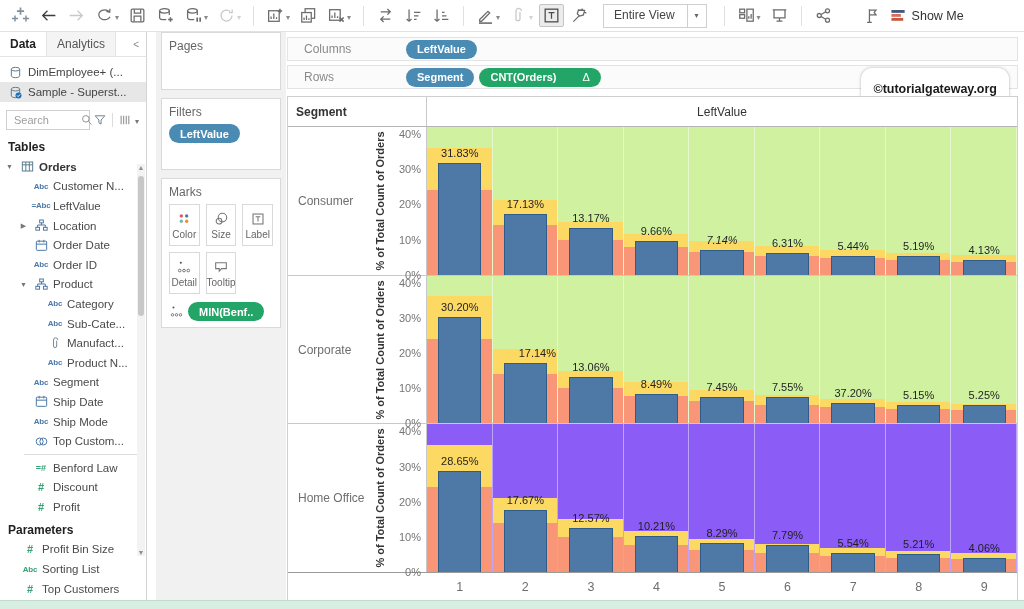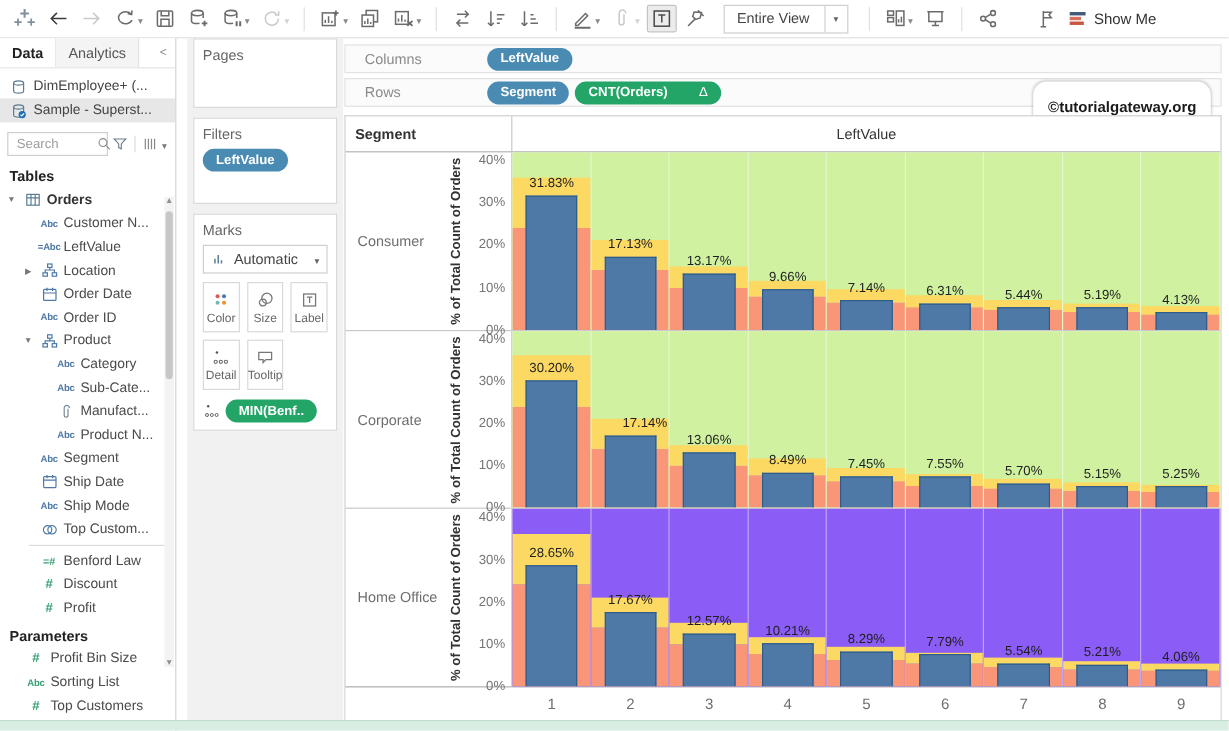--- a/index.html
+++ b/index.html
@@ -570,29 +570,20 @@
       <div class="card-label">Pages</div>
     </div>
     <div class="card" id="card-filters">
       <div class="card-label">Filters</div>
       <div id="filter-pills"><span class="pill blue">
             <span>LeftValue</span>
           </span></div>
     </div>
     <div class="card" id="card-marks">
       <div class="card-label">Marks</div>
-      <div class="mark-type">
-        <span id="mark-type-ico">
-            <svg viewBox="0 0 18 18" fill="none" stroke="#5a7d92" stroke-width="1.2">
-              <path d="M4 13.5V8.5M7.5 13.5v-9M11 13.5V10" stroke-width="1.6"></path>
-            </svg>
-          </span>
-        <span>Automatic</span>
-        <span class="mt-caret"></span>
-      </div>
       <div id="mark-buttons">
           <div class="mk">
             <span>
               <svg viewBox="0 0 18 18">
                 <circle cx="6" cy="5.5" r="1.9" fill="#e15759"></circle>
                 <circle cx="12" cy="5.5" r="1.9" fill="#4e79a7"></circle>
                 <circle cx="6" cy="11.5" r="1.9" fill="#76b7b2"></circle>
                 <circle cx="12" cy="11.5" r="1.9" fill="#f28e2b"></circle>
               </svg>
             </span>
@@ -722,21 +713,21 @@
               <div class="band-low" style="height: 18.4762%; background: rgb(250, 150, 120);"></div>
               <div class="band-mid" style="bottom: 18.4762%; height: 9.2381%; background: rgb(251, 217, 99);"></div>
             </div>
             <div class="bar" style="left: 35.2222%; width: 7.33333%; height: 23%; background: rgb(78, 121, 167); border-color: rgb(47, 93, 138);"></div>
             <div class="bar-label" style="left: 33.3333%; width: 11.1111%; bottom: calc(23% + 4px);">9.66%</div>
             <div class="bandcol" style="left: 44.4444%; width: 11.1111%; background: transparent;">
               <div class="band-low" style="height: 15.0476%; background: rgb(250, 150, 120);"></div>
               <div class="band-mid" style="bottom: 15.0476%; height: 7.52381%; background: rgb(251, 217, 99);"></div>
             </div>
             <div class="bar" style="left: 46.3333%; width: 7.33333%; height: 17%; background: rgb(78, 121, 167); border-color: rgb(47, 93, 138);"></div>
-            <div class="bar-label" style="left: 44.4444%; width: 11.1111%; bottom: calc(17% + 4px);">7.14%</div>
+            <div class="bar-label" style="left: 44.4444%; width: 11.1111%; bottom: calc(17% + 4px); font-style: italic;">7.14%</div>
             <div class="bandcol" style="left: 55.5556%; width: 11.1111%; background: transparent;">
               <div class="band-low" style="height: 12.7619%; background: rgb(250, 150, 120);"></div>
               <div class="band-mid" style="bottom: 12.7619%; height: 6.38095%; background: rgb(251, 217, 99);"></div>
             </div>
             <div class="bar" style="left: 57.4444%; width: 7.33333%; height: 15.0238%; background: rgb(78, 121, 167); border-color: rgb(47, 93, 138);"></div>
             <div class="bar-label" style="left: 55.5556%; width: 11.1111%; bottom: calc(15.0238% + 4px);">6.31%</div>
             <div class="bandcol" style="left: 66.6667%; width: 11.1111%; background: transparent;">
               <div class="band-low" style="height: 11.0476%; background: rgb(250, 150, 120);"></div>
               <div class="band-mid" style="bottom: 11.0476%; height: 5.52381%; background: rgb(251, 217, 99);"></div>
             </div>
@@ -803,21 +794,21 @@
               <div class="band-low" style="height: 12.7619%; background: rgb(250, 150, 120);"></div>
               <div class="band-mid" style="bottom: 12.7619%; height: 6.38095%; background: rgb(251, 217, 99);"></div>
             </div>
             <div class="bar" style="left: 57.4444%; width: 7.33333%; height: 17.9762%; background: rgb(78, 121, 167); border-color: rgb(47, 93, 138);"></div>
             <div class="bar-label" style="left: 55.5556%; width: 11.1111%; bottom: calc(17.9762% + 4px);">7.55%</div>
             <div class="bandcol" style="left: 66.6667%; width: 11.1111%; background: transparent;">
               <div class="band-low" style="height: 11.0476%; background: rgb(250, 150, 120);"></div>
               <div class="band-mid" style="bottom: 11.0476%; height: 5.52381%; background: rgb(251, 217, 99);"></div>
             </div>
             <div class="bar" style="left: 68.5556%; width: 7.33333%; height: 13.5714%; background: rgb(78, 121, 167); border-color: rgb(47, 93, 138);"></div>
-            <div class="bar-label" style="left: 66.6667%; width: 11.1111%; bottom: calc(13.5714% + 4px);">5.70%</div>
+            <div class="bar-label" style="left: 66.6667%; width: 11.1111%; bottom: calc(13.5714% + 4px);">37.20%</div>
             <div class="bandcol" style="left: 77.7778%; width: 11.1111%; background: transparent;">
               <div class="band-low" style="height: 9.71429%; background: rgb(250, 150, 120);"></div>
               <div class="band-mid" style="bottom: 9.71429%; height: 4.85714%; background: rgb(251, 217, 99);"></div>
             </div>
             <div class="bar" style="left: 79.6667%; width: 7.33333%; height: 12.2619%; background: rgb(78, 121, 167); border-color: rgb(47, 93, 138);"></div>
             <div class="bar-label" style="left: 77.7778%; width: 11.1111%; bottom: calc(12.2619% + 4px);">5.15%</div>
             <div class="bandcol" style="left: 88.8889%; width: 11.1111%; background: transparent;">
               <div class="band-low" style="height: 8.7619%; background: rgb(250, 150, 120);"></div>
               <div class="band-mid" style="bottom: 8.7619%; height: 4.38095%; background: rgb(251, 217, 99);"></div>
             </div>

